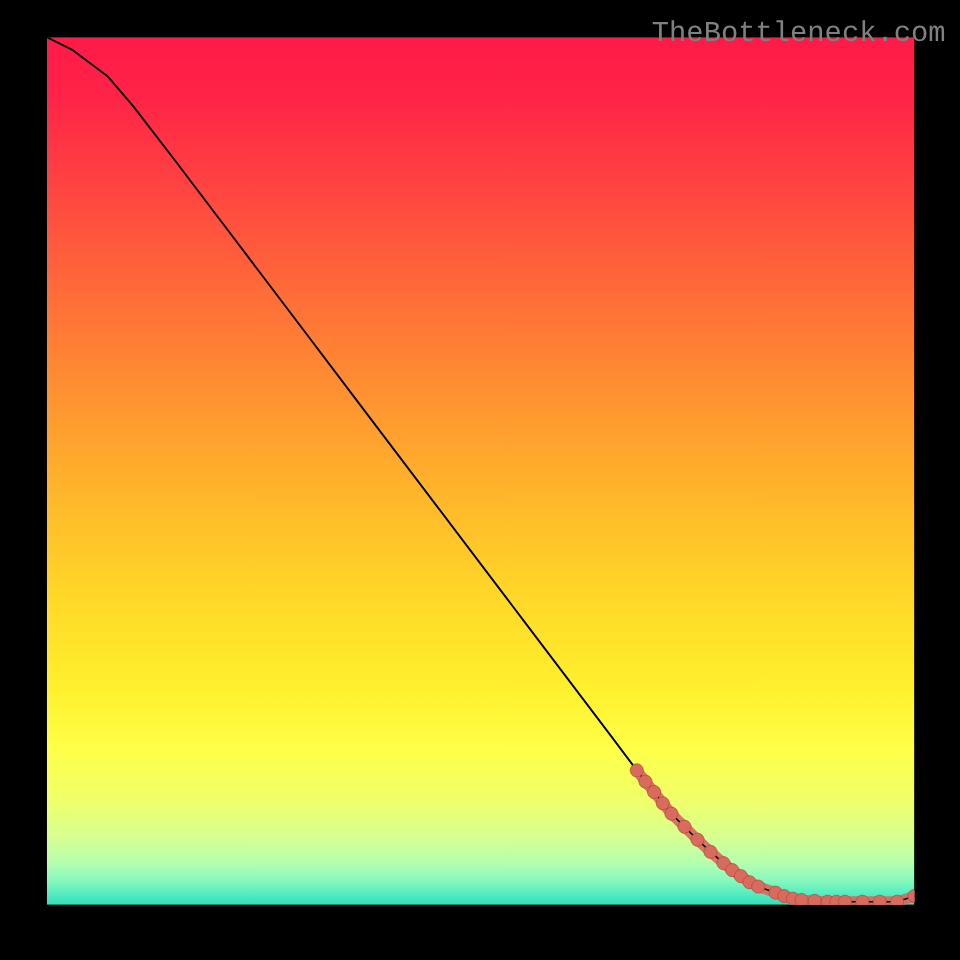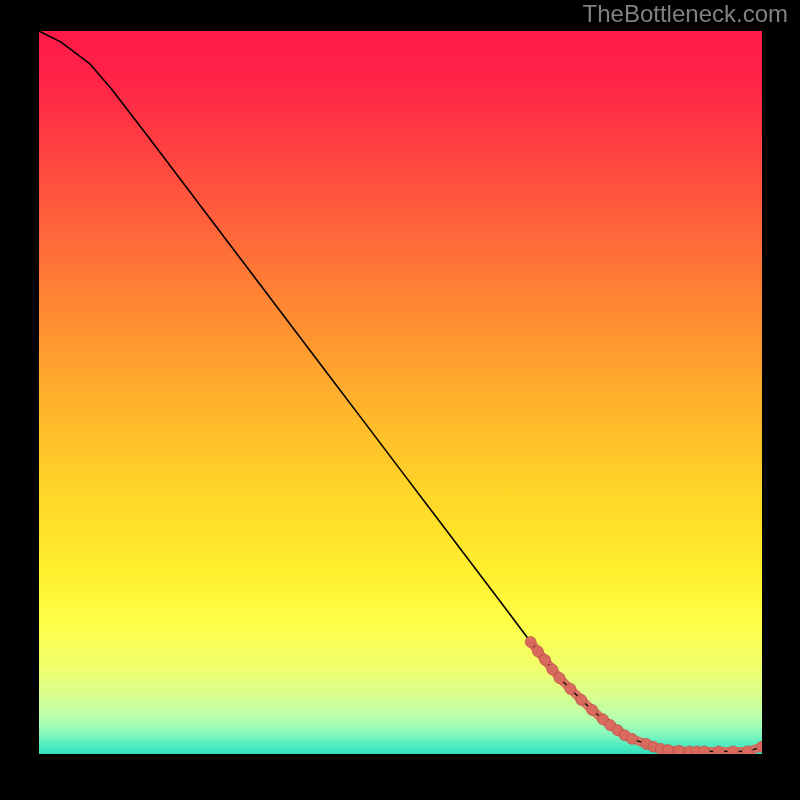--- a/index.html
+++ b/index.html
@@ -5,24 +5,24 @@
   * { margin: 0; padding: 0; box-sizing: border-box; }
   html, body { width: 800px; height: 800px; overflow: hidden; background: #000; }
   .container {
     width: 800px;
     height: 800px;
     position: relative;
     background: #000;
   }
   .watermark {
     position: absolute;
-    top: 0;
+    top: 15px;
     right: 12px;
     color: #808080;
-    font-family: Liberation Sans, sans-serif;
+    font-family: Liberation Mono, monospace;
     font-size: 24px;
     font-weight: 400;
     z-index: 10;
   }
   .plot {
     position: absolute;
     left: 39px;
     top: 31px;
     width: 723px;
     height: 723px;

